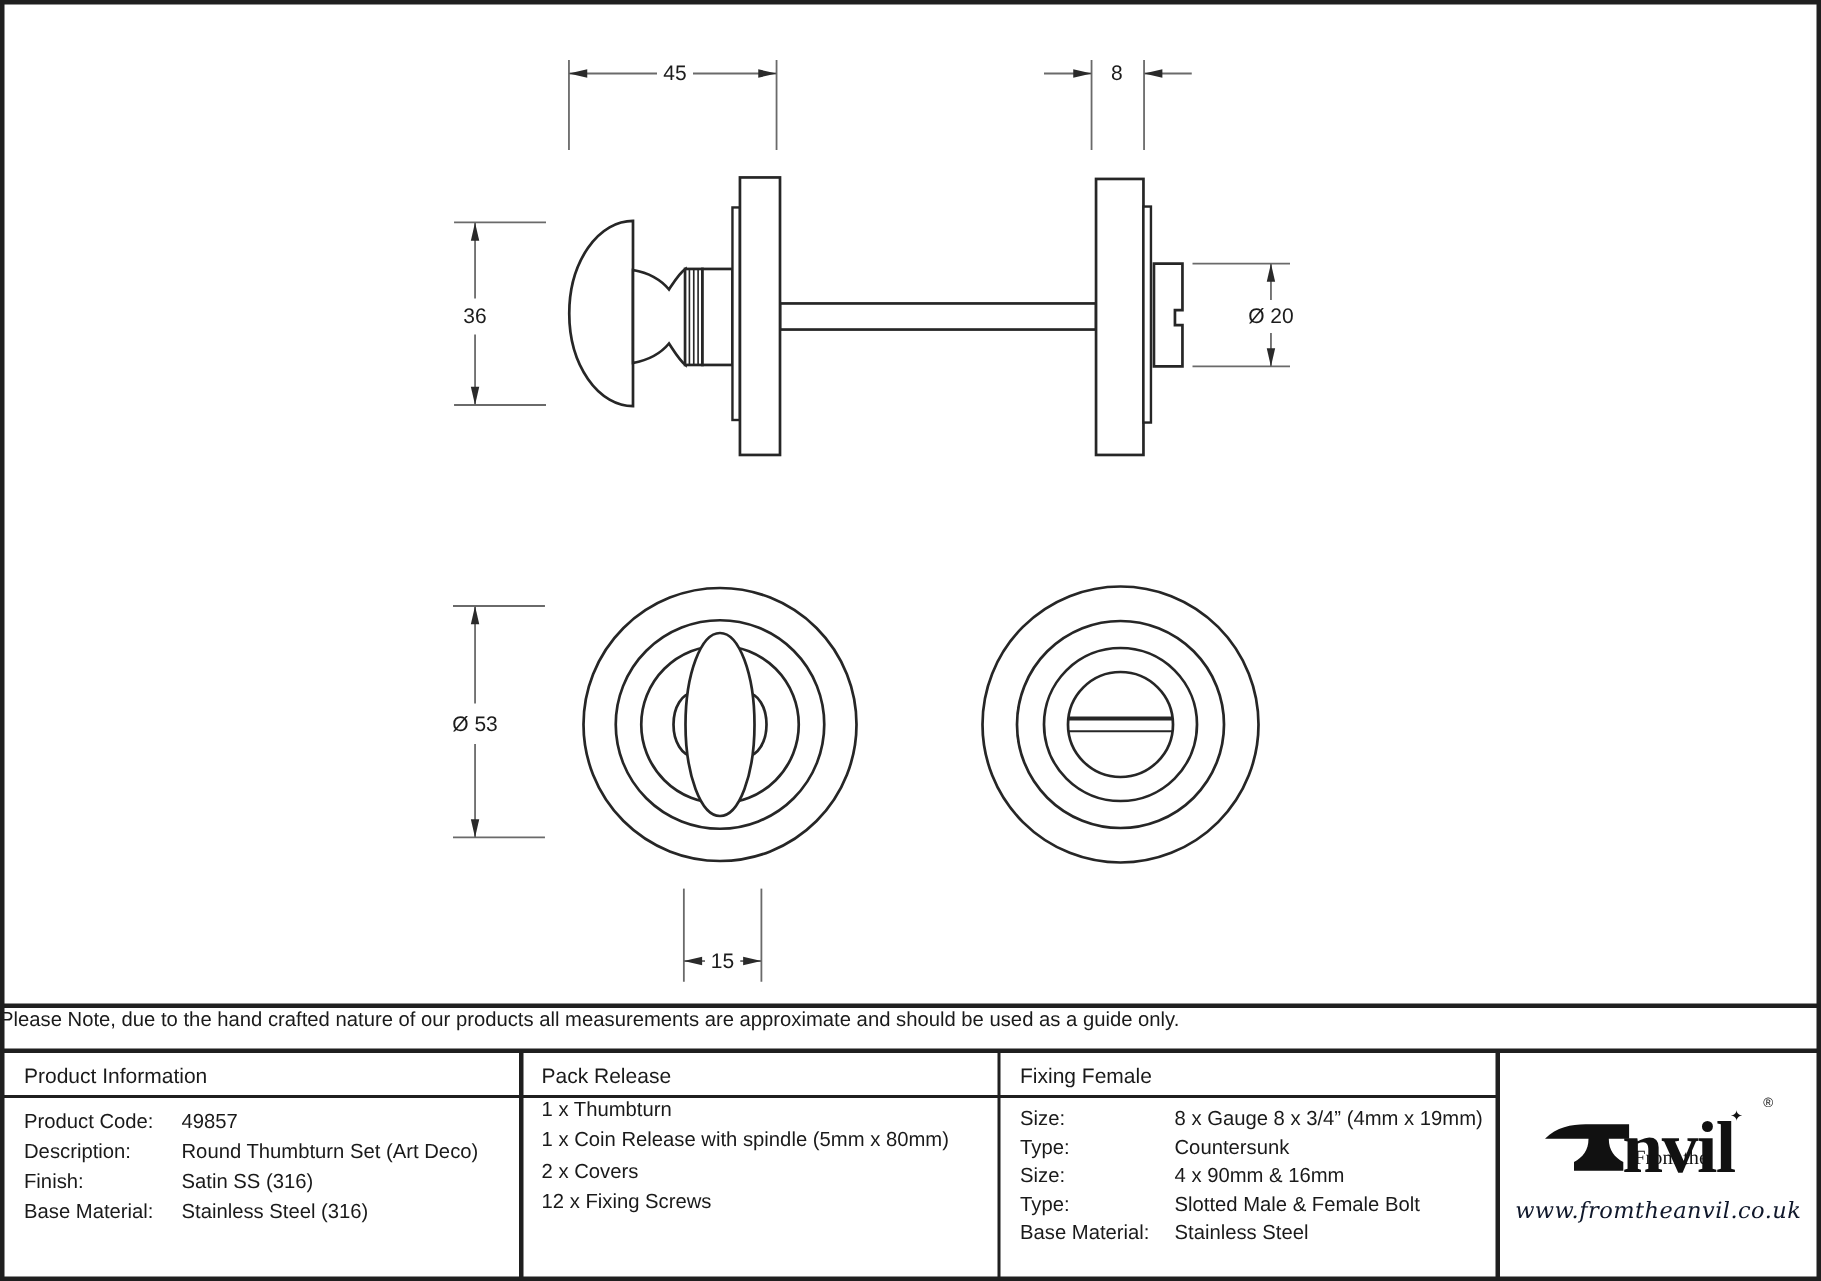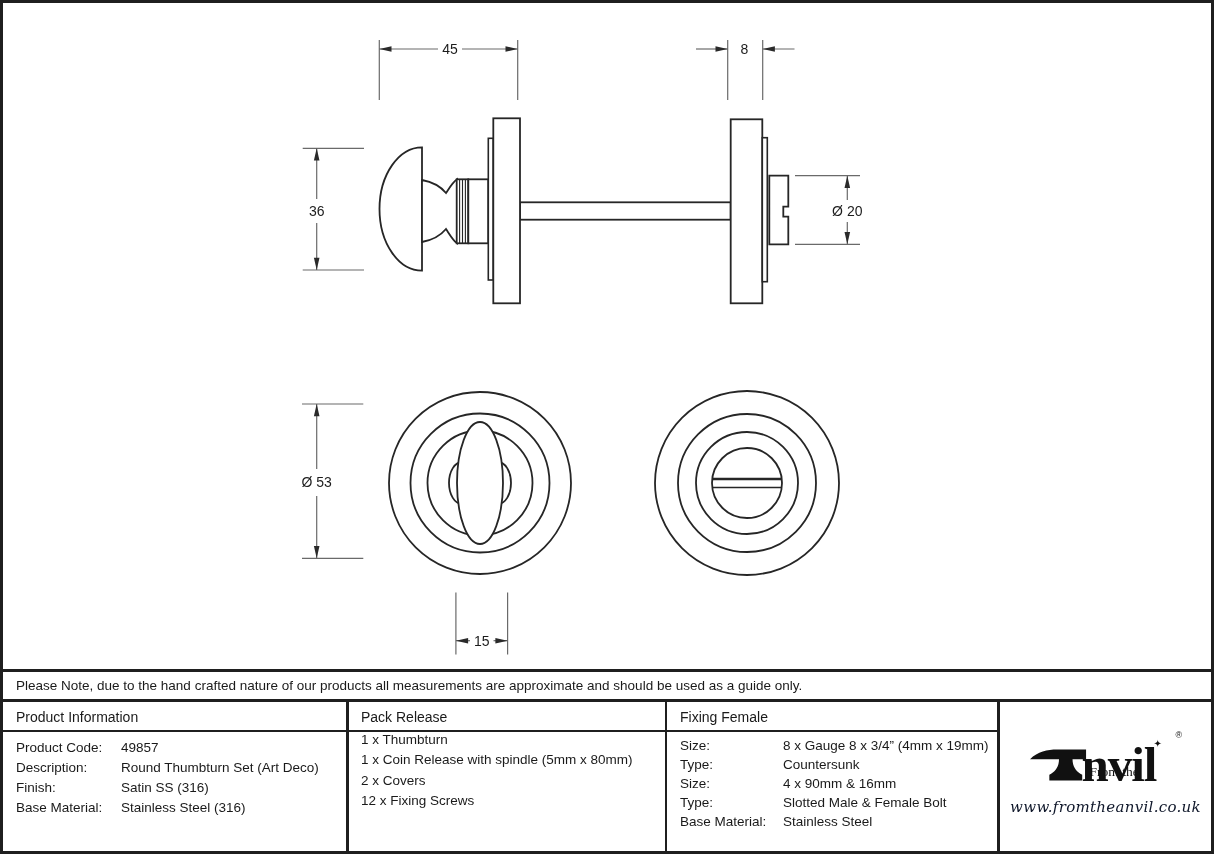--- a/index.html
+++ b/index.html
@@ -7,21 +7,21 @@
     position:relative;width:1214px;height:854px;background:#ffffff;
     font-family:"Liberation Sans",sans-serif;color:#1a1a1a;overflow:hidden;
   }
   .outer-border{position:absolute;inset:0;border:3px solid #1f1f1f;pointer-events:none;z-index:50;}
   .drawing-svg{position:absolute;left:0;top:0;}
   .dim-text{font-family:"Liberation Sans",sans-serif;font-size:14px;fill:#1c1c1c;}
   
   .note-bar{
     position:absolute;left:0;top:669px;width:1214px;height:33px;box-sizing:border-box;
     border-top:3px solid #1f1f1f;border-bottom:3px solid #1f1f1f;
-    display:flex;align-items:center;padding-left:16px;font-size:13.5px;
+    display:flex;align-items:flex-start;font-size:13.5px;
   }
   
   .table-area{position:absolute;left:0;top:702px;width:1214px;height:150px;font-size:13.5px;}
   .vline{position:absolute;top:0;height:150px;width:2.5px;background:#1f1f1f;}
   .hdr-underline{position:absolute;left:0;top:27.5px;width:998px;height:2.5px;background:#1f1f1f;}
   .th{position:absolute;top:7px;font-size:14px;}
   .rows{position:absolute;}
   .rows .r{height:20px;white-space:nowrap;}
   .rows .r .lbl{display:inline-block;}
   .pi-rows{left:16px;top:38px;}

